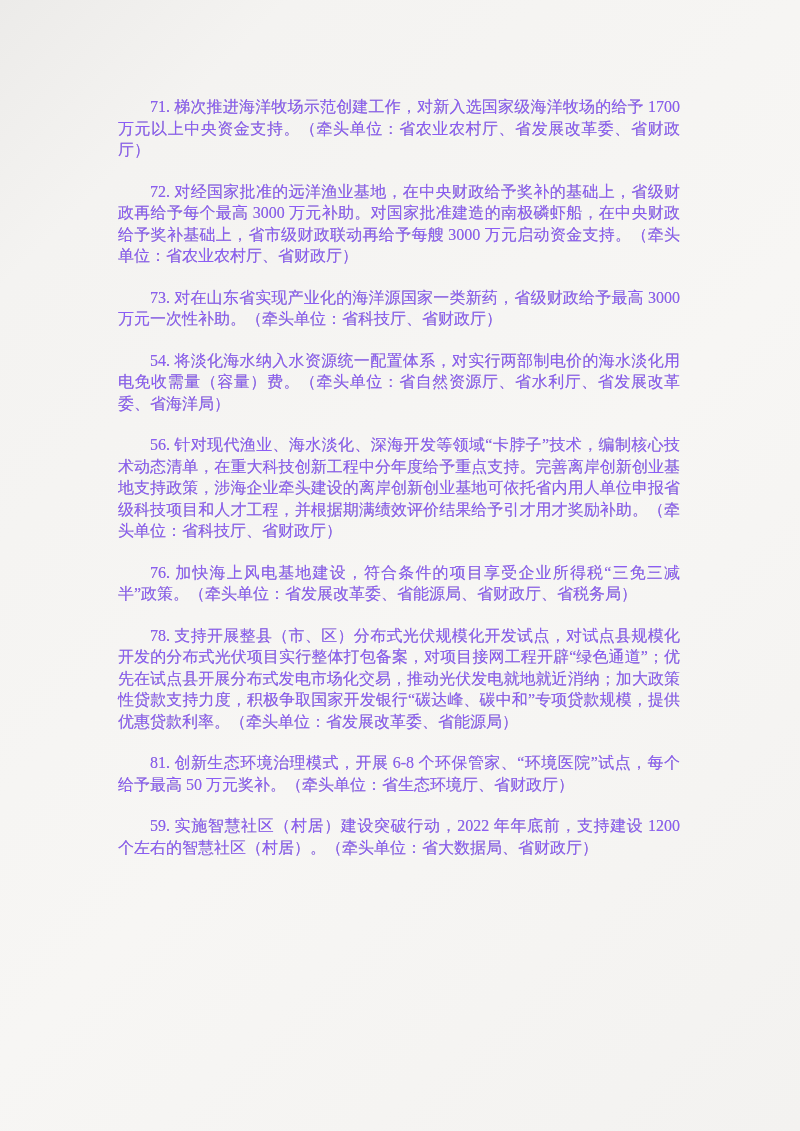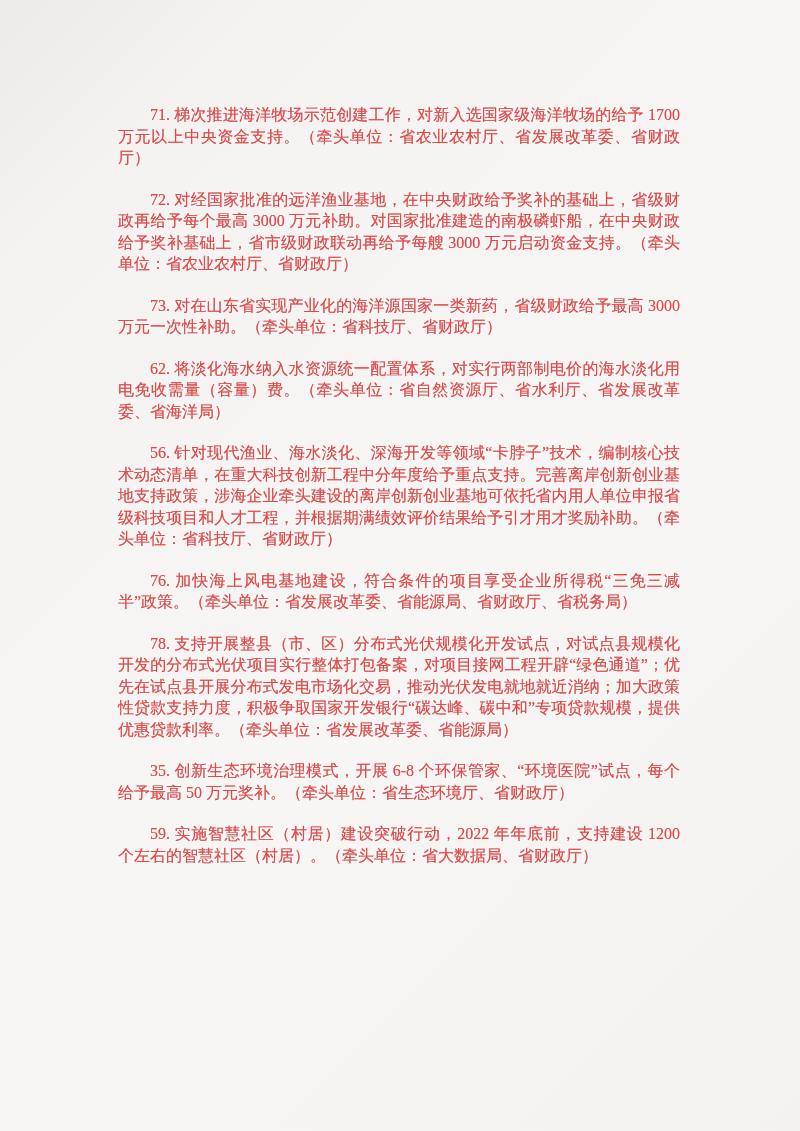--- a/index.html
+++ b/index.html
@@ -13,36 +13,36 @@
     background: linear-gradient(135deg, #ecebe9 0%, #f4f3f1 15%, #f7f6f4 55%, #f3f2f0 100%);
     font-family: "Liberation Serif", "DejaVu Serif", serif;
   }
   .page {
     box-sizing: border-box;
     width: 800px;
     height: 1131px;
     padding: 96px 120px 0 118px;
   }
   p.policy {
-    margin: 8px 0 20px 0;
+    margin: 0 0 20px 0;
     font-size: 16px;
     line-height: 21.5px;
-    color: #ef4444;
+    color: #8b5cf6;
     text-align: justify;
     text-indent: 2em;
     text-shadow: 0 0 0.6px rgba(71, 74, 78, 0.45);
     word-break: break-all;
   }
 </style>
 </head>
 <body>
 
 <div class="page">
   <p class="policy">71. 梯次推进海洋牧场示范创建工作，对新入选国家级海洋牧场的给予 1700 万元以上中央资金支持。（牵头单位：省农业农村厅、省发展改革委、省财政厅）</p>
   <p class="policy">72. 对经国家批准的远洋渔业基地，在中央财政给予奖补的基础上，省级财政再给予每个最高 3000 万元补助。对国家批准建造的南极磷虾船，在中央财政给予奖补基础上，省市级财政联动再给予每艘 3000 万元启动资金支持。（牵头单位：省农业农村厅、省财政厅）</p>
   <p class="policy">73. 对在山东省实现产业化的海洋源国家一类新药，省级财政给予最高 3000 万元一次性补助。（牵头单位：省科技厅、省财政厅）</p>
-  <p class="policy">62. 将淡化海水纳入水资源统一配置体系，对实行两部制电价的海水淡化用电免收需量（容量）费。（牵头单位：省自然资源厅、省水利厅、省发展改革委、省海洋局）</p>
+  <p class="policy">54. 将淡化海水纳入水资源统一配置体系，对实行两部制电价的海水淡化用电免收需量（容量）费。（牵头单位：省自然资源厅、省水利厅、省发展改革委、省海洋局）</p>
   <p class="policy">56. 针对现代渔业、海水淡化、深海开发等领域“卡脖子”技术，编制核心技术动态清单，在重大科技创新工程中分年度给予重点支持。完善离岸创新创业基地支持政策，涉海企业牵头建设的离岸创新创业基地可依托省内用人单位申报省级科技项目和人才工程，并根据期满绩效评价结果给予引才用才奖励补助。（牵头单位：省科技厅、省财政厅）</p>
   <p class="policy">76. 加快海上风电基地建设，符合条件的项目享受企业所得税“三免三减半”政策。（牵头单位：省发展改革委、省能源局、省财政厅、省税务局）</p>
   <p class="policy">78. 支持开展整县（市、区）分布式光伏规模化开发试点，对试点县规模化开发的分布式光伏项目实行整体打包备案，对项目接网工程开辟“绿色通道”；优先在试点县开展分布式发电市场化交易，推动光伏发电就地就近消纳；加大政策性贷款支持力度，积极争取国家开发银行“碳达峰、碳中和”专项贷款规模，提供优惠贷款利率。（牵头单位：省发展改革委、省能源局）</p>
-  <p class="policy">35. 创新生态环境治理模式，开展 6-8 个环保管家、“环境医院”试点，每个给予最高 50 万元奖补。（牵头单位：省生态环境厅、省财政厅）</p>
+  <p class="policy">81. 创新生态环境治理模式，开展 6-8 个环保管家、“环境医院”试点，每个给予最高 50 万元奖补。（牵头单位：省生态环境厅、省财政厅）</p>
   <p class="policy">59. 实施智慧社区（村居）建设突破行动，2022 年年底前，支持建设 1200 个左右的智慧社区（村居）。（牵头单位：省大数据局、省财政厅）</p>
 </div>
 
 </body></html>

